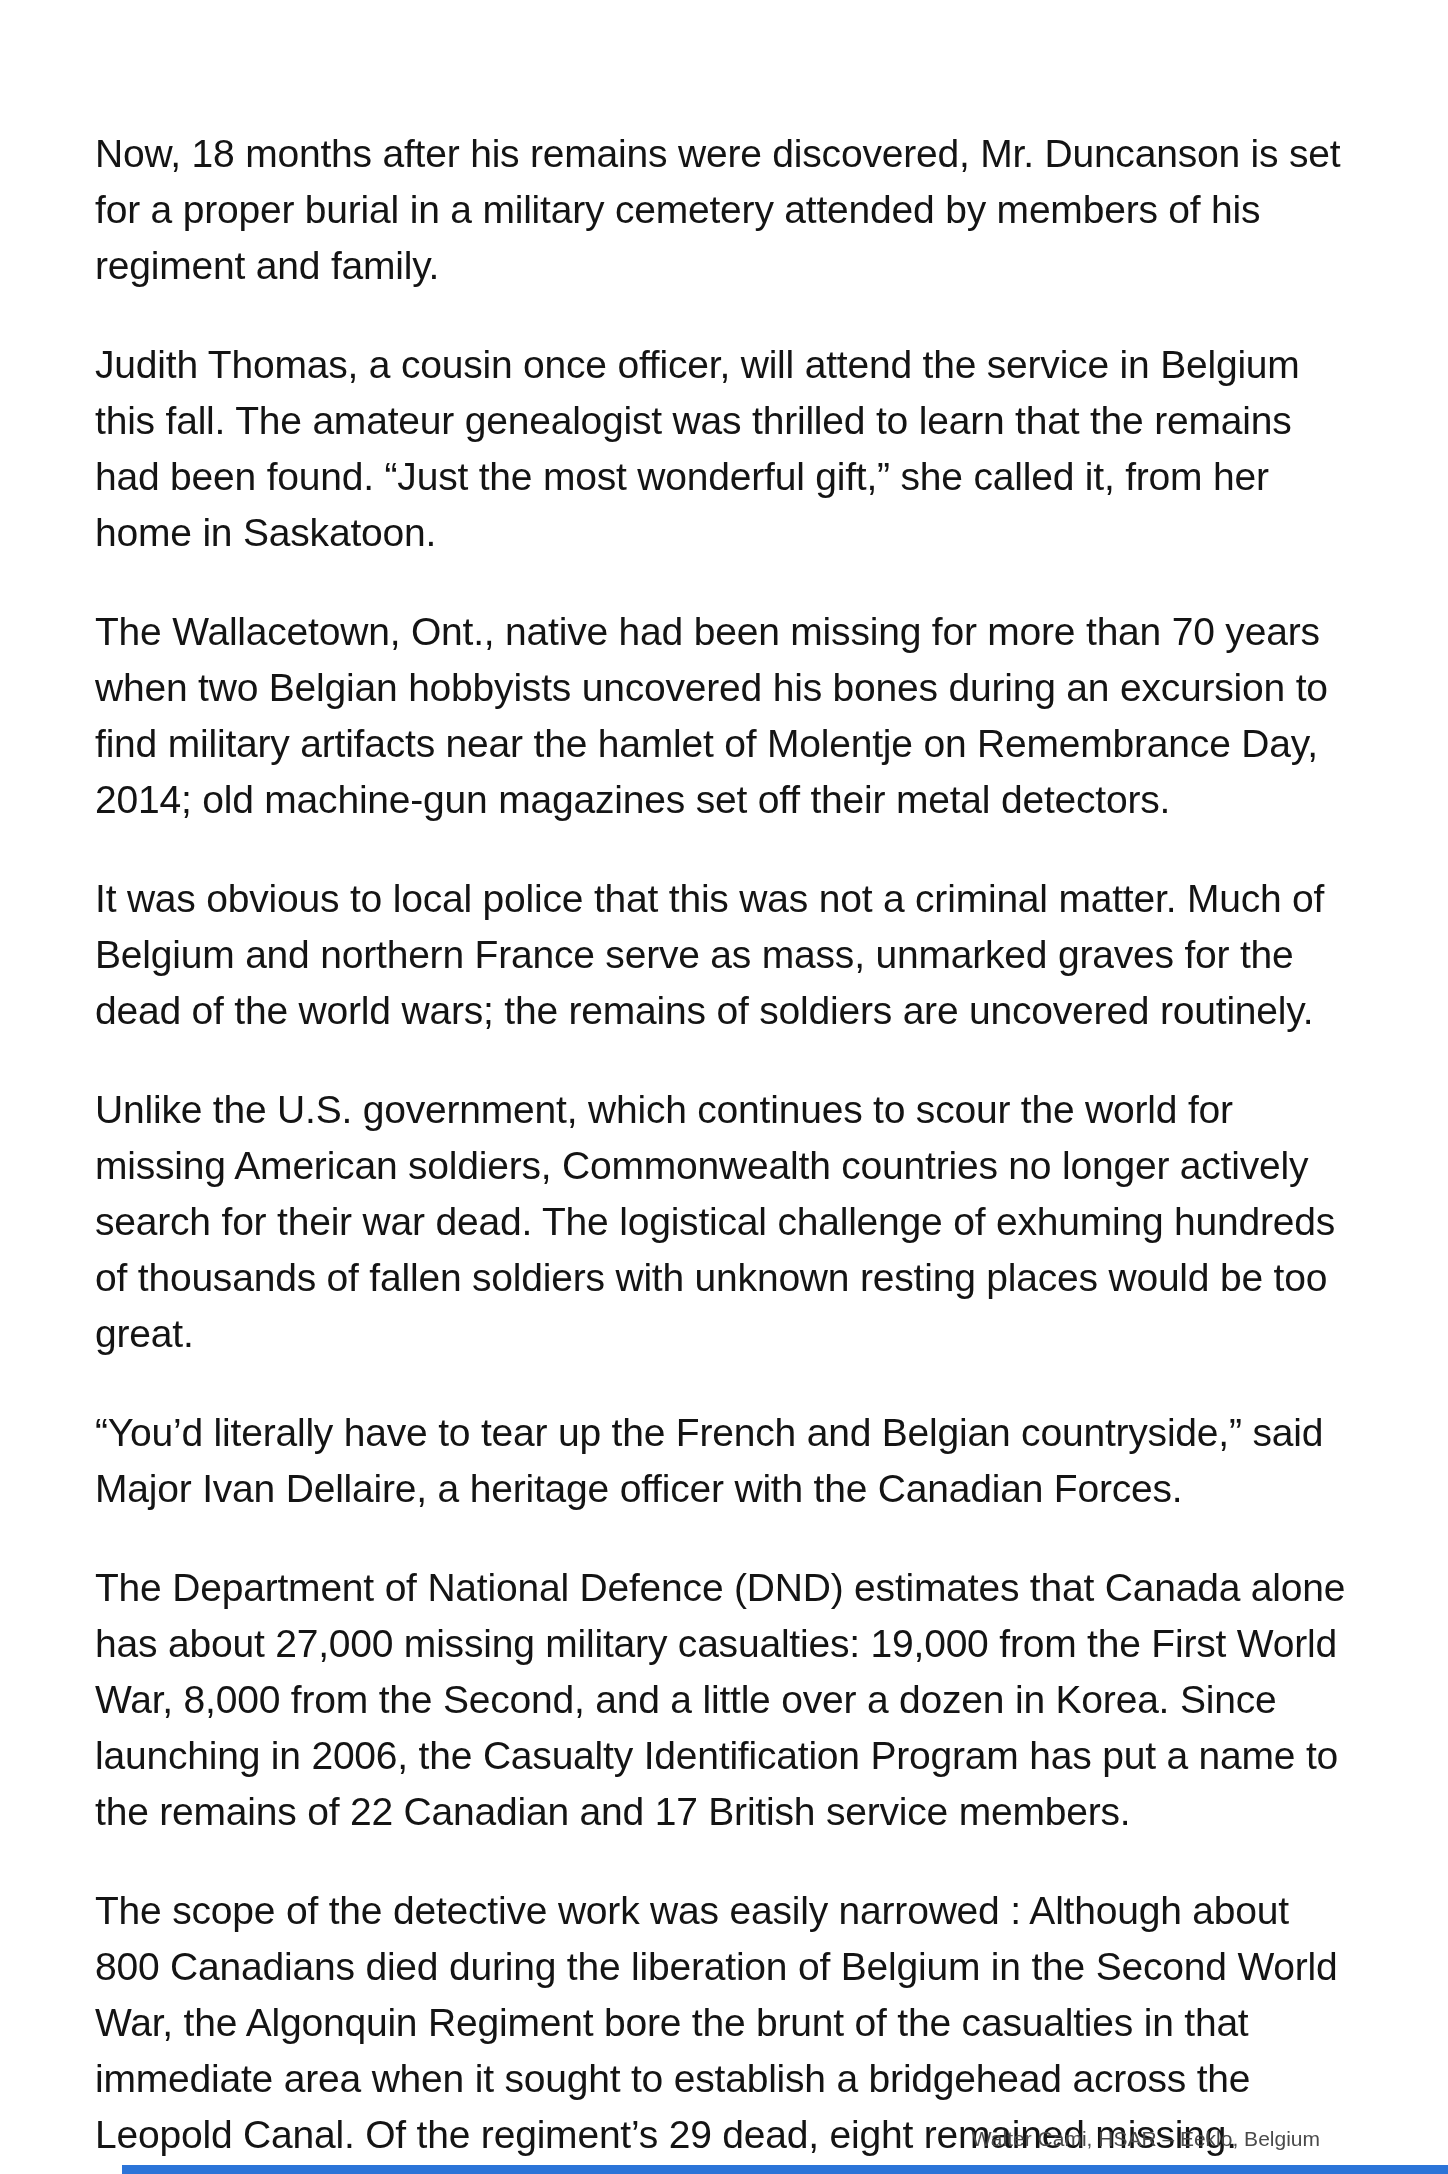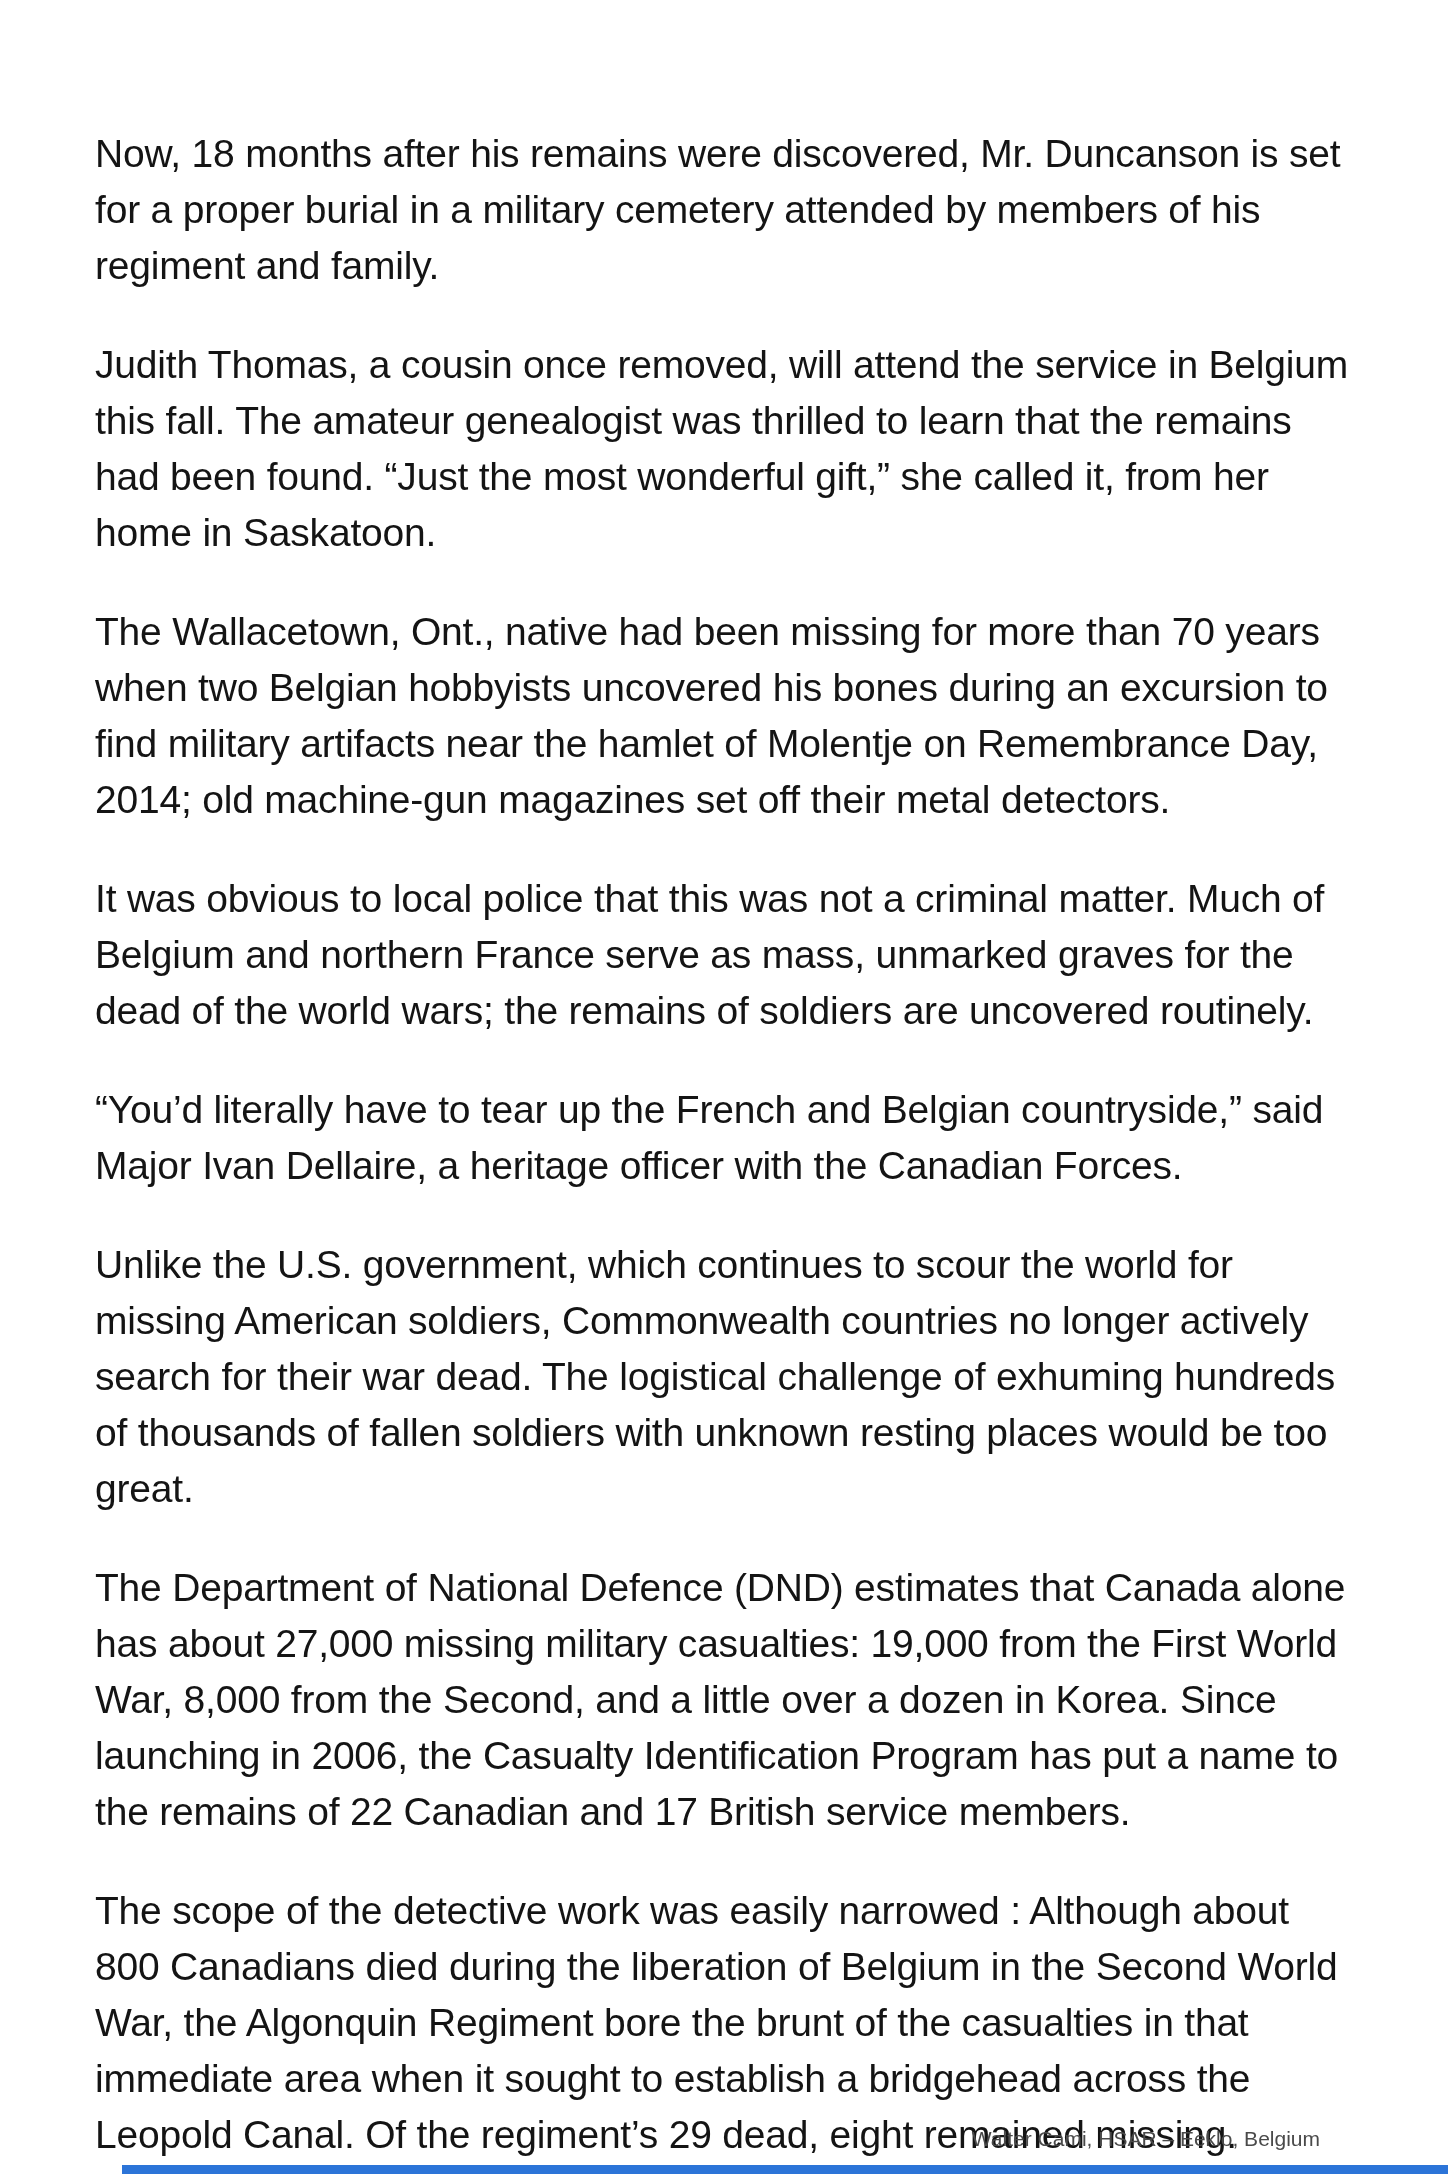--- a/index.html
+++ b/index.html
@@ -50,25 +50,25 @@
     height: 9px;
     background: #2b74d8;
   }
 </style>
 </head>
 <body>
 
 <div class="page" style="background: rgb(255, 255, 255);">
   <div class="article" style="color: rgb(20, 20, 20);">
     <p>Now, 18 months after his remains were discovered, Mr. Duncanson is set for a proper burial in a military cemetery attended by members of his regiment and family.</p>
-    <p>Judith Thomas, a cousin once removed, will attend the service in Belgium this fall. The amateur genealogist was thrilled to learn that the remains had been found. “Just the most wonderful gift,” she called it, from her home in Saskatoon.</p>
+    <p>Judith Thomas, a cousin once officer, will attend the service in Belgium this fall. The amateur genealogist was thrilled to learn that the remains had been found. “Just the most wonderful gift,” she called it, from her home in Saskatoon.</p>
     <p>The Wallacetown, Ont., native had been missing for more than 70 years when two Belgian hobbyists uncovered his bones during an excursion to find military artifacts near the hamlet of Molentje on Remembrance Day, 2014; old machine-gun magazines set off their metal detectors.</p>
     <p>It was obvious to local police that this was not a criminal matter. Much of Belgium and northern France serve as mass, unmarked graves for the dead of the world wars; the remains of soldiers are uncovered routinely.</p>
+    <p>Unlike the U.S. government, which continues to scour the world for missing American soldiers, Commonwealth countries no longer actively search for their war dead. The logistical challenge of exhuming hundreds of thousands of fallen soldiers with unknown resting places would be too great.</p>
     <p>“You’d literally have to tear up the French and Belgian countryside,” said Major Ivan Dellaire, a heritage officer with the Canadian Forces.</p>
-    <p>Unlike the U.S. government, which continues to scour the world for missing American soldiers, Commonwealth countries no longer actively search for their war dead. The logistical challenge of exhuming hundreds of thousands of fallen soldiers with unknown resting places would be too great.</p>
     <p>The Department of National Defence (DND) estimates that Canada alone has about 27,000 missing military casualties: 19,000 from the First World War, 8,000 from the Second, and a little over a dozen in Korea. Since launching in 2006, the Casualty Identification Program has put a name to the remains of 22 Canadian and 17 British service members.</p>
     <p>The scope of the detective work was easily narrowed : Although about 800 Canadians died during the liberation of Belgium in the Second World War, the Algonquin Regiment bore the brunt of the casualties in that immediate area when it sought to establish a bridgehead across the Leopold Canal.  Of the regiment’s 29 dead, eight remained missing.</p>
   </div>
 
   <div class="footer-credit" style="color: rgb(74, 74, 74);">Walter Cami, HSAR – Eeklo, Belgium</div>
 
   <div class="bottom-bar" style="background: rgb(43, 116, 216);"></div>
 </div>
 
 </body></html>

